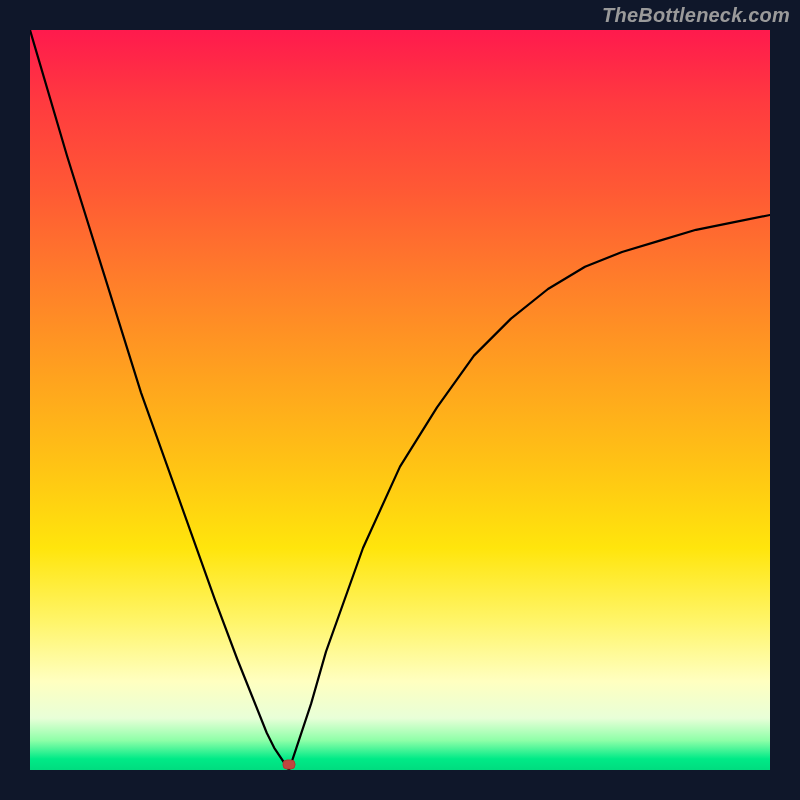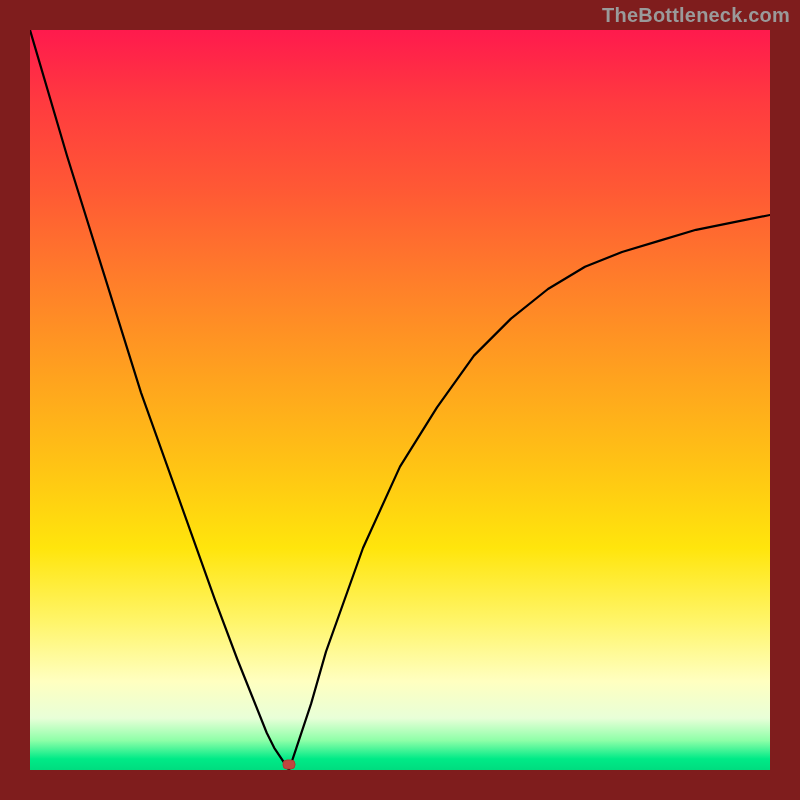--- a/index.html
+++ b/index.html
@@ -9,21 +9,22 @@
     height: 800px;
     background: #000;
     overflow: hidden;
   }
   .frame {
     position: absolute;
     left: 0;
     top: 0;
     width: 800px;
     height: 800px;
-    background: #7f1d1d;
+    background: #0f172a;
+    font-style: italic;
   }
   .plot-area {
     position: absolute;
     left: 30px;
     top: 30px;
     width: 740px;
     height: 740px;
     overflow: hidden;
   }
   .gradient {

